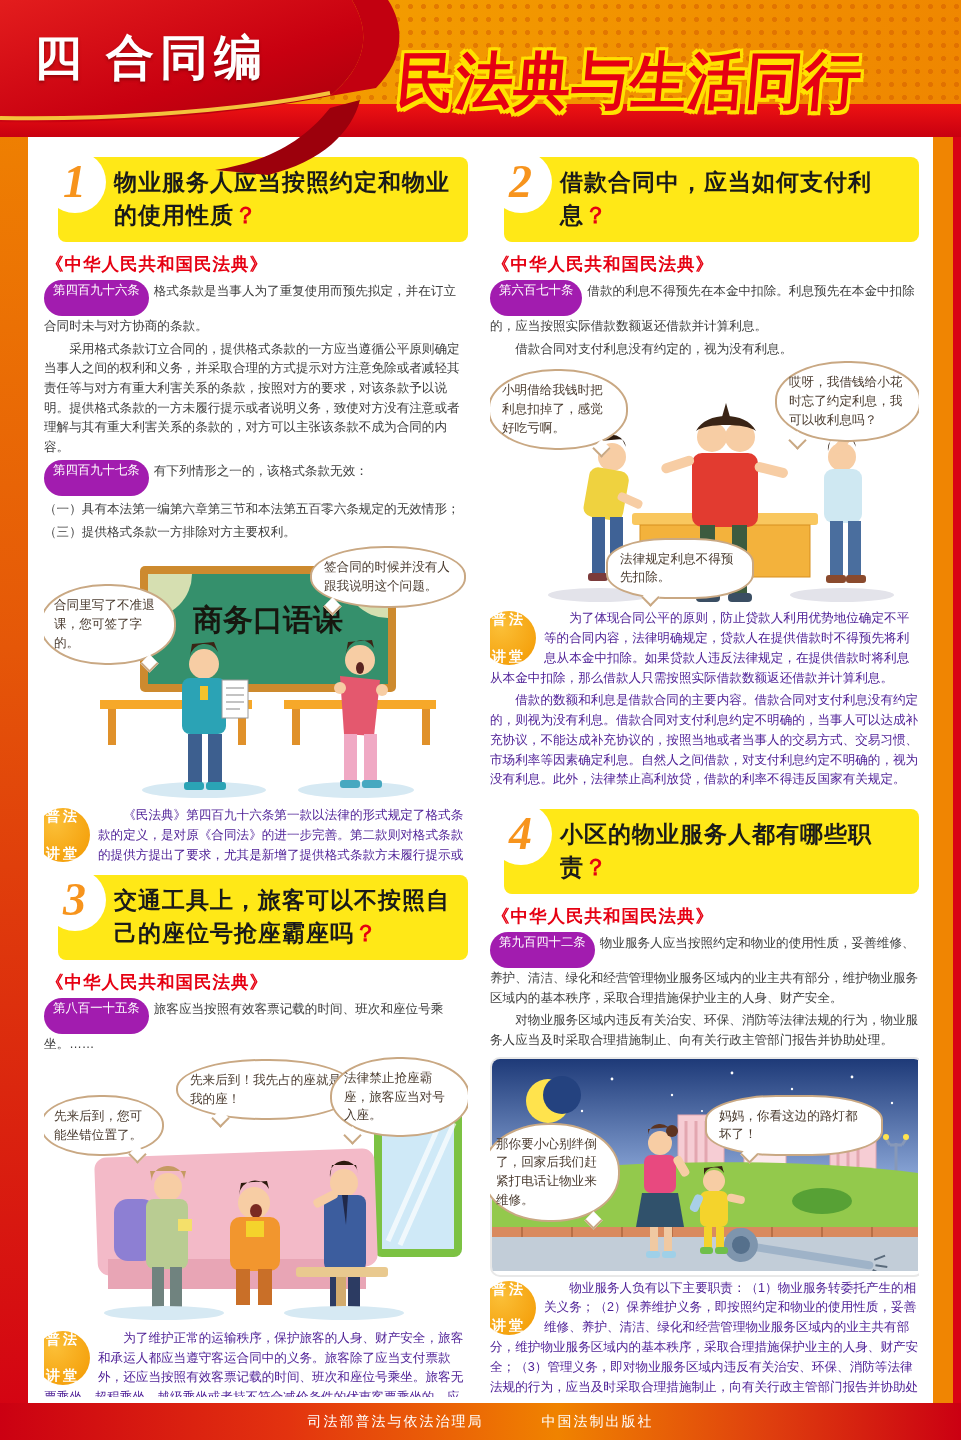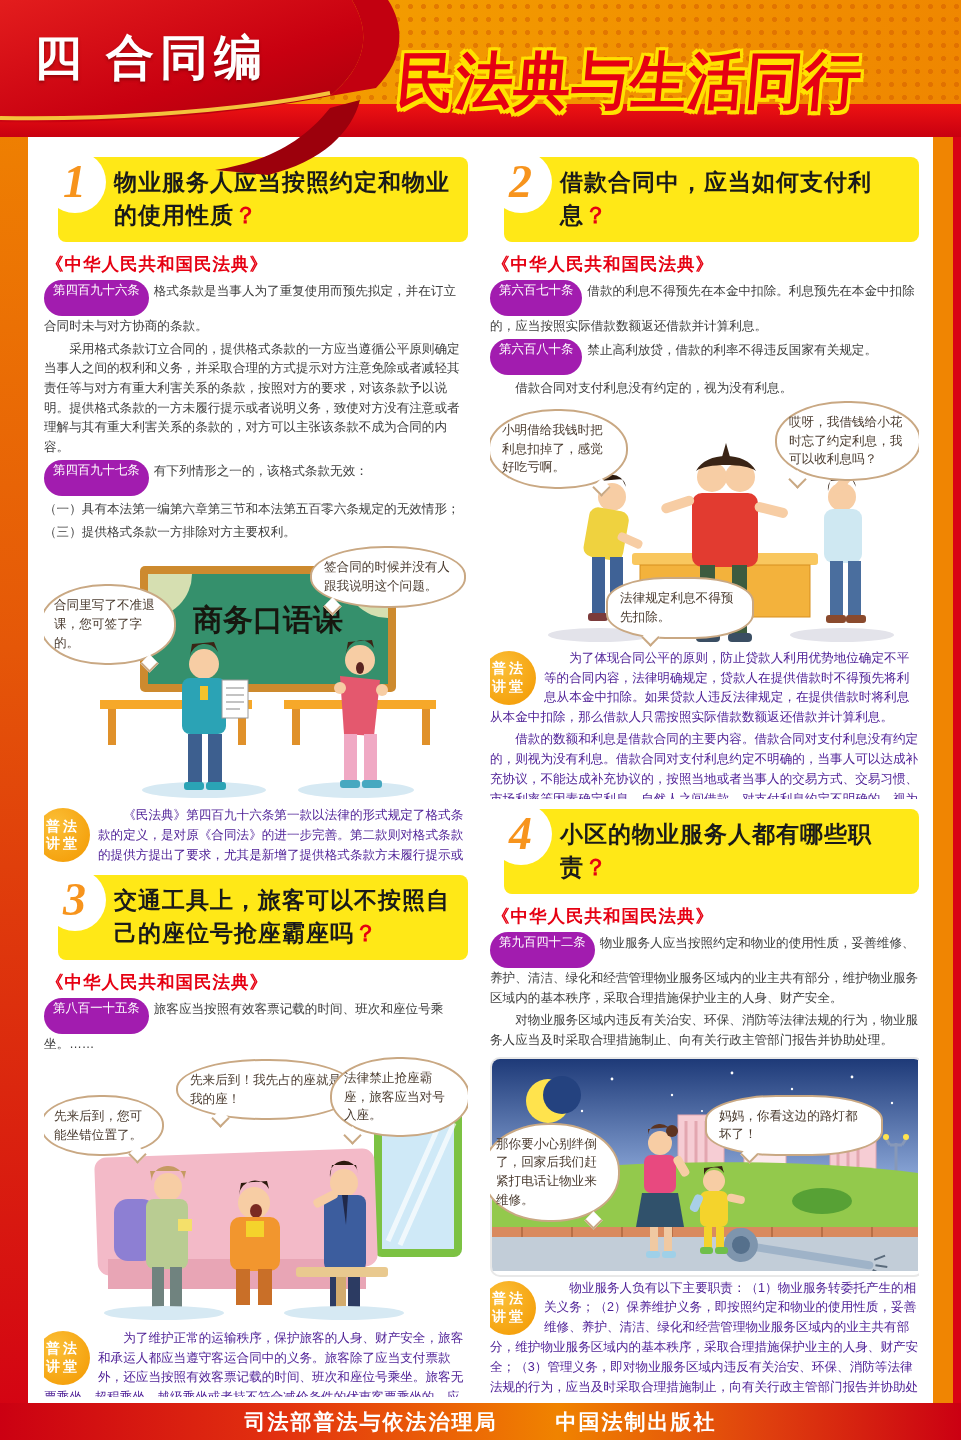--- a/index.html
+++ b/index.html
@@ -59,21 +59,21 @@
           color:#4a3b2f;text-align:left;z-index:5;}
   .bubble:after{content:"";position:absolute;width:11px;height:11px;background:#fff;
           border-right:2px solid #c9a883;border-bottom:2px solid #c9a883;
           transform:rotate(45deg);bottom:-7px;left:36px;}
   .bubble.tail-left:after{left:14px;}
   .bubble.tail-right:after{left:auto;right:18px;}
 
   .lecture{position:relative;margin-top:6px;}
   .lec-badge{float:left;width:54px;height:54px;border-radius:50%;
              background:radial-gradient(circle at 35% 30%,#fbbf37,#f39800);
-             color:#fff;display:flex;flex-direction:column;align-items:center;justify-content:center;
+             color:#fff;display:flex;flex-direction:column;align-items:center;justify-content:space-between;
              font-size:14px;font-weight:bold;letter-spacing:3px;line-height:1.25;
              margin:2px 8px 2px -8px;}
   .lecture p{margin:2px 0;font-size:12.6px;line-height:1.58;color:#4c1d95;text-indent:2em;}
 
   
   .s1-b1{left:-4px;top:36px;width:108px;}
   .s1-b2{right:2px;top:-2px;width:128px;}
   .s2-b1{left:-2px;top:4px;width:112px;}
   .s2-b2{right:-2px;top:-4px;width:118px;}
   .s2-b3{left:116px;bottom:4px;width:120px;border-radius:40%;}
@@ -83,21 +83,21 @@
   .s3-b3{right:-2px;top:-4px;width:112px;}
   .s4-b1{left:-8px;top:66px;width:110px;}
   .s4-b2{right:36px;top:38px;width:150px;border-radius:40%;}
 
   .frame4{border:2px solid #e8e8e8;border-radius:10px;overflow:hidden;width:430px;}
 
   
   .footer{position:absolute;left:0;bottom:0;width:961px;height:37px;z-index:5;
           background:linear-gradient(90deg,#cb0012 0%,#e3330f 30%,#f08300 58%,#df3f0e 80%,#cb0012 100%);
           display:flex;align-items:center;justify-content:center;gap:58px;}
-  .footer span{color:#fff;font-size:21px;font-weight:bold;letter-spacing:2px;}
+  .footer span{color:#fff;font-size:14px;font-weight:normal;letter-spacing:2px;}
 </style>
 </head>
 <body>
 
 <div class="page">
 
   <div class="header">
     <div class="halftone"></div>
     <div class="redstripe"></div>
     <svg class="ribbon" width="520" height="175" viewBox="0 0 520 175">
@@ -268,21 +268,20 @@
     <div class="col col-right">
 
       <section style="height:652px;">
         <div class="qtitle">
           <span class="qnum">2</span>
           <span>借款合同中，应当如何支付利息</span><span class="qm">？</span>
         </div>
         <div class="code-title">《中华人民共和国民法典》</div>
         <div class="law">
           <p><span class="badge">第六百七十条</span><span>借款的利息不得预先在本金中扣除。利息预先在本金中扣除的，应当按照实际借款数额返还借款并计算利息。</span></p>
-          <p><span class="badge">第六百八十条</span><span>禁止高利放贷，借款的利率不得违反国家有关规定。</span></p>
           <p class="ind">借款合同对支付利息没有约定的，视为没有利息。</p>
         </div>
 
         <div class="scene" style="height:238px;">
           <svg width="429" height="238" viewBox="0 0 429 238">
             <g>
               <rect x="142" y="148" width="186" height="12" rx="3" fill="#f9c75e"></rect>
               <rect x="150" y="160" width="170" height="52" fill="#f3b23c" stroke="#d78f1f"></rect>
             </g>
             <ellipse cx="110" cy="230" rx="52" ry="7" fill="#e3e3ea"></ellipse>

